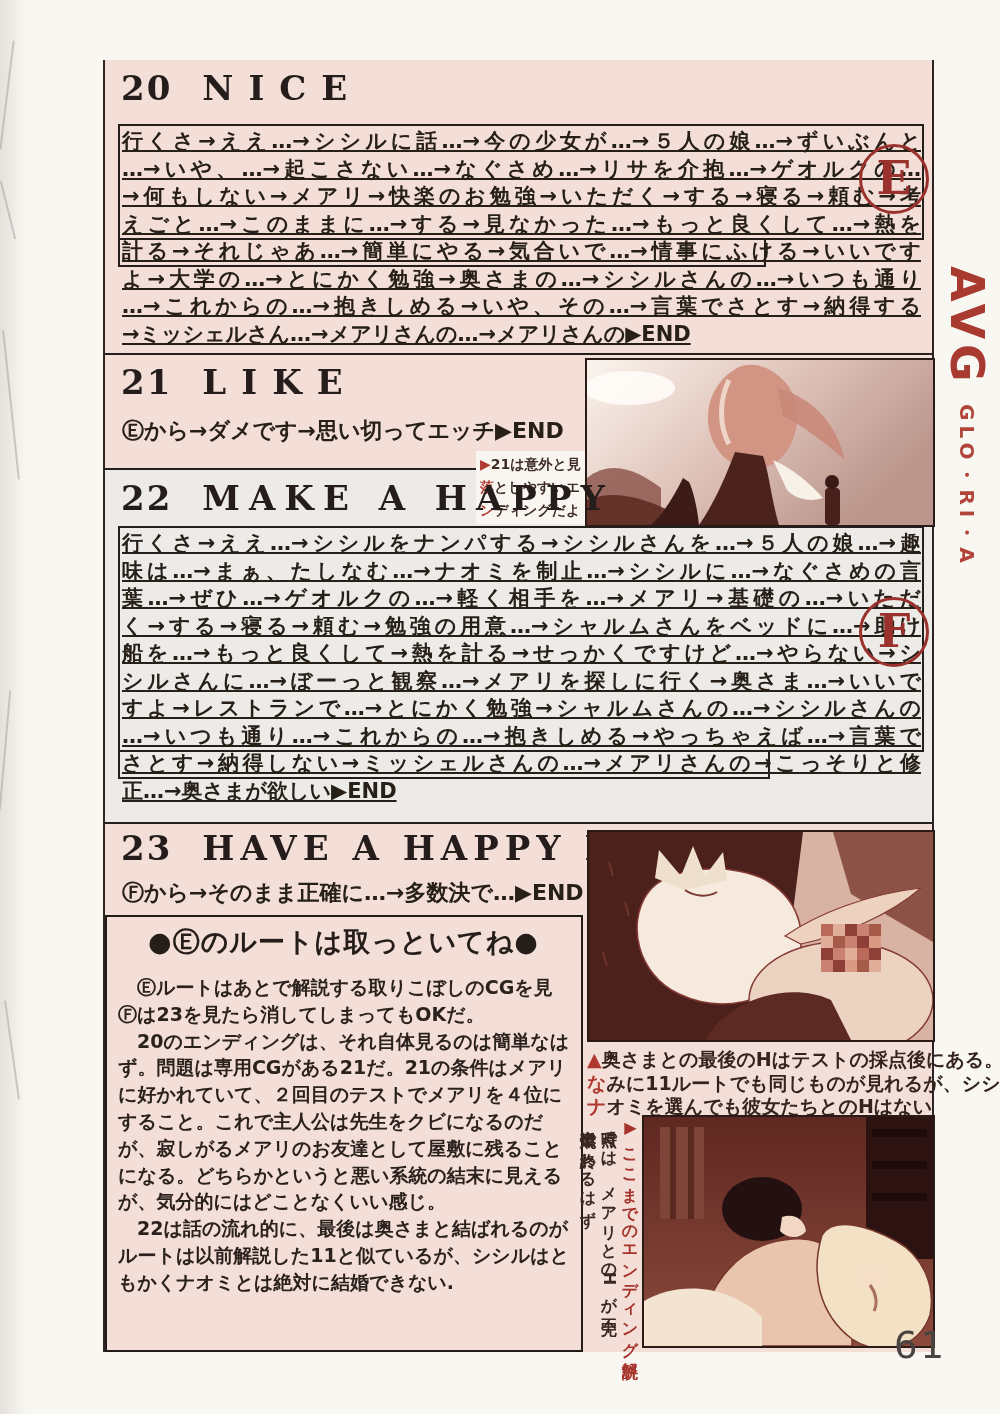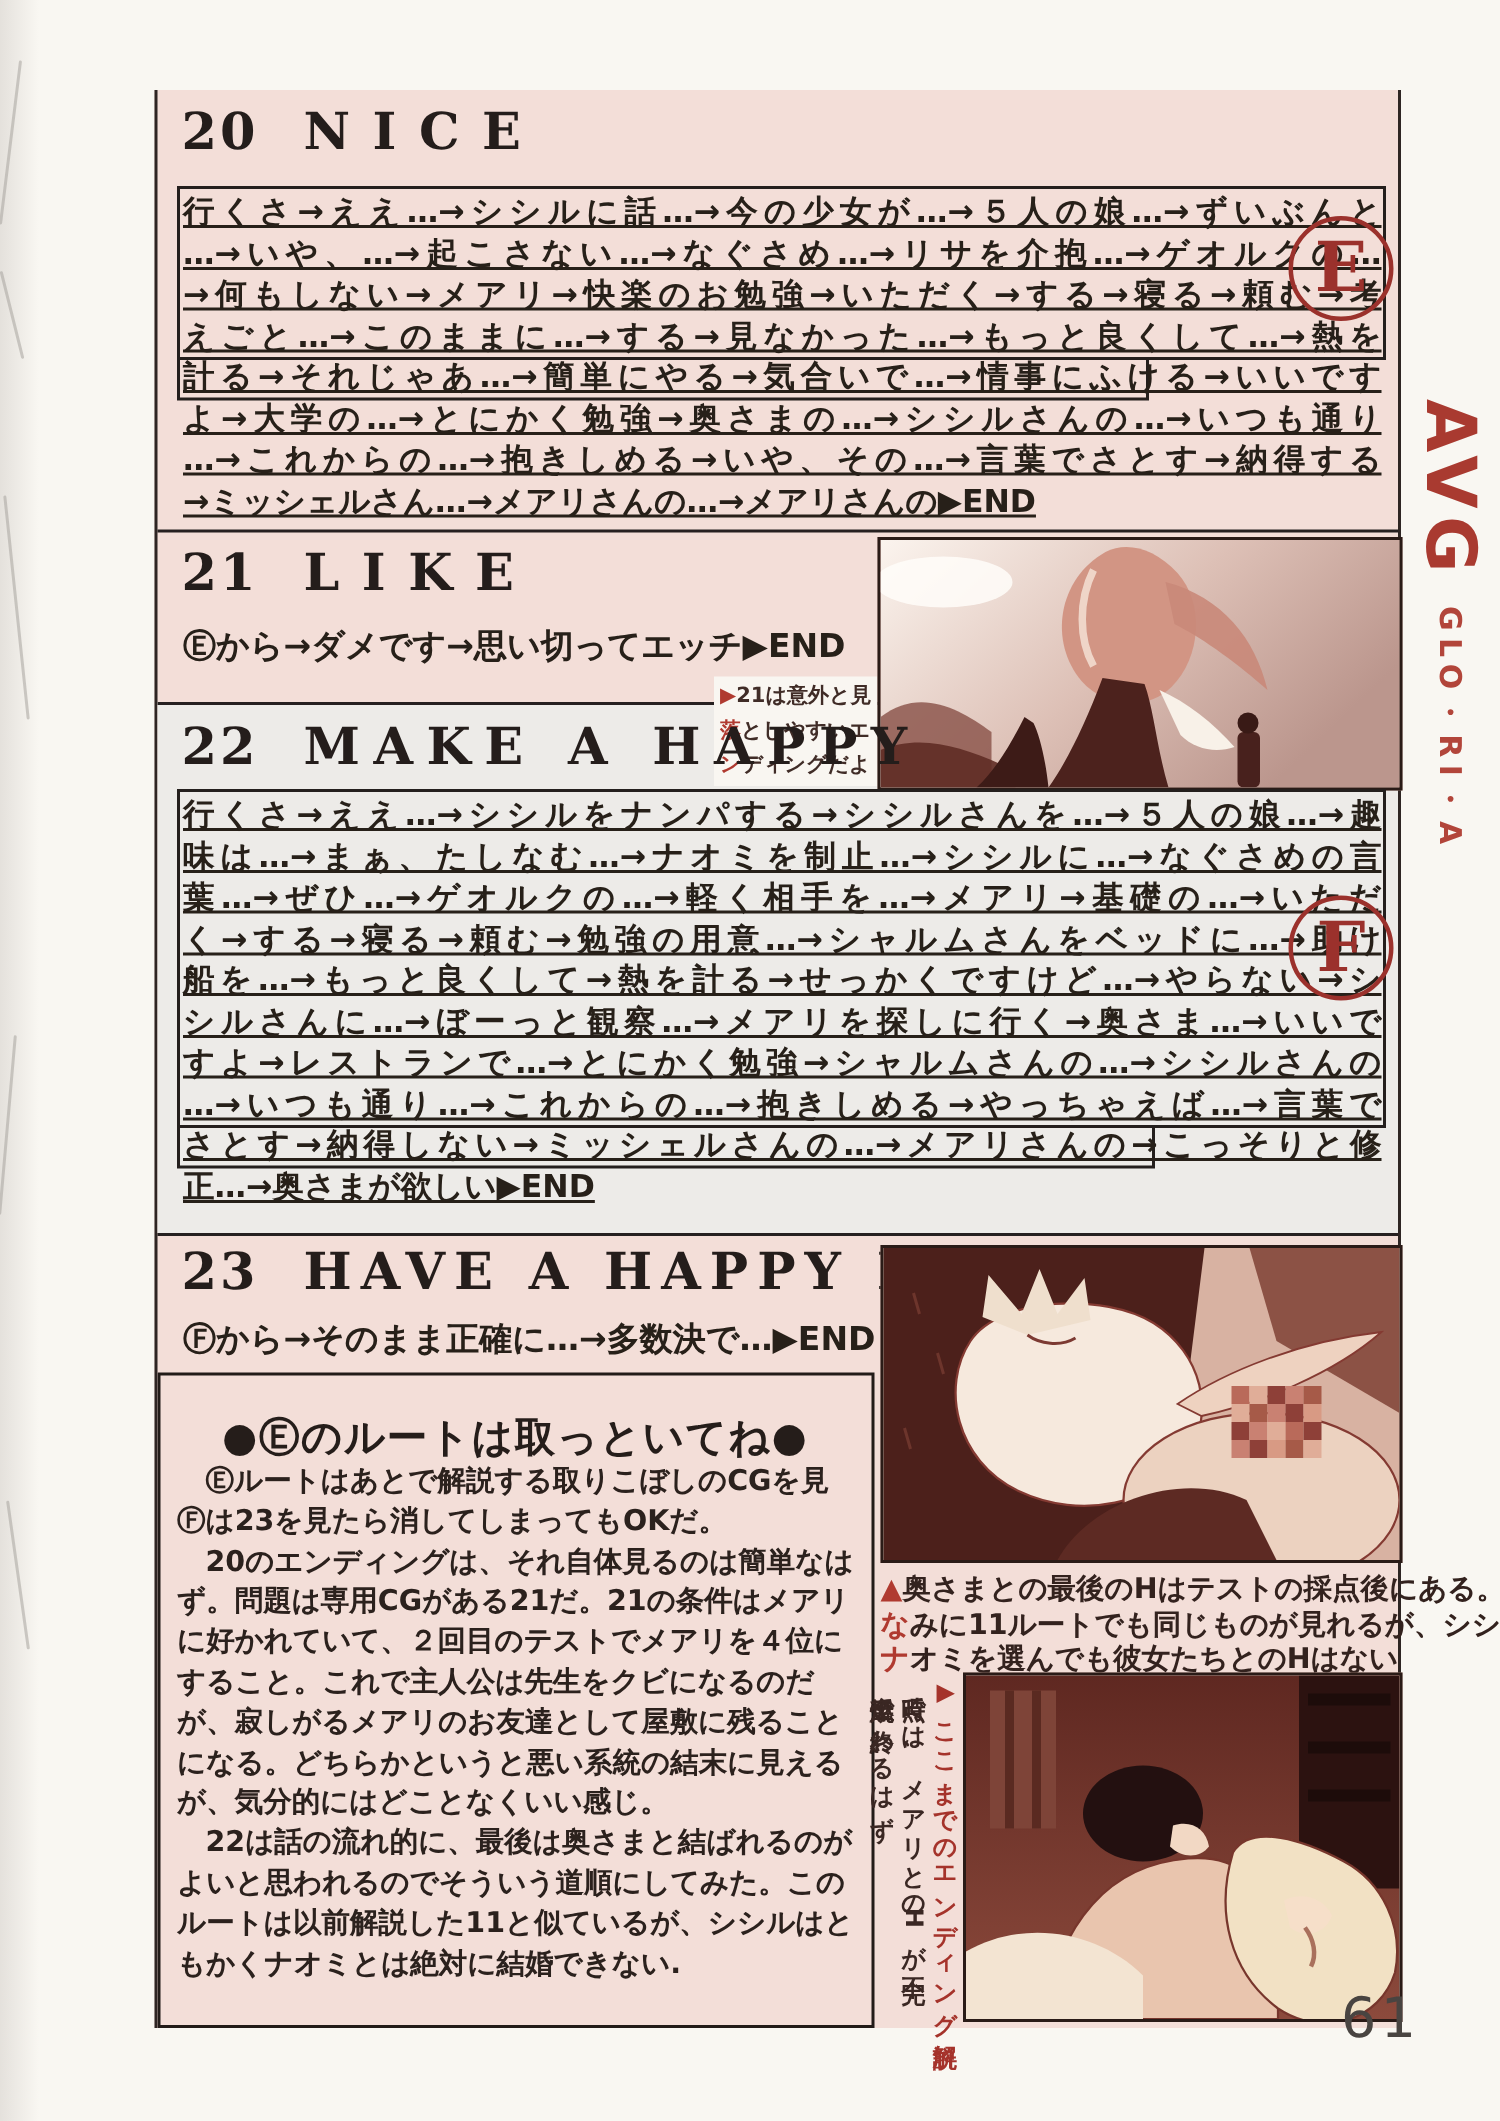--- a/index.html
+++ b/index.html
@@ -64,21 +64,21 @@
   .capmid .line{white-space:nowrap;}
   .capmid .line::first-letter{color:#b03a30;}
   .capvert{left:472px;top:1058px;width:64px;height:236px;writing-mode:vertical-rl;
     font-weight:bold;font-size:16px;color:#3a2723;}
   .capvert .vcol{line-height:21px;letter-spacing:1px;}
   .capvert .vc1{color:#a5332b;}
   
   .notebox{left:0;top:855px;width:478px;height:437px;border:2.5px solid #221b18;
     box-sizing:border-box;background:#f3ded8;}
   .note-title{left:0;top:7px;width:473px;text-align:center;font-weight:bold;
-    font-size:27px;color:#251d1a;letter-spacing:1px;white-space:nowrap;margin-top:16px;}
+    font-size:27px;color:#251d1a;letter-spacing:1px;white-space:nowrap;}
   .note-body{left:11px;top:57px;width:455px;font-weight:600;font-size:19px;
     color:#2b211d;}
   .note-body .line{height:26.8px;line-height:26.8px;white-space:nowrap;}
   
   .rot-wrap{overflow:visible;}
   .rot{position:absolute;top:0;transform-origin:top left;transform:rotate(90deg);
     white-space:nowrap;}
   .avg-wrap{left:938px;top:266px;width:58px;height:150px;}
   .avg-wrap .rot{left:58px;width:150px;height:58px;line-height:58px;
     font-weight:bold;font-size:46px;letter-spacing:5px;color:#a93a30;}
@@ -190,21 +190,20 @@
           <div class="line">　20のエンディングは、それ自体見るのは簡単なは</div>
           <div class="line">ず。問題は専用CGがある21だ。21の条件はメアリ</div>
           <div class="line">に好かれていて、２回目のテストでメアリを４位に</div>
           <div class="line">すること。これで主人公は先生をクビになるのだ</div>
           <div class="line">が、寂しがるメアリのお友達として屋敷に残ること</div>
           <div class="line">になる。どちらかというと悪い系統の結末に見える</div>
           <div class="line">が、気分的にはどことなくいい感じ。</div>
         </div>
       <div>
           <div class="line">　22は話の流れ的に、最後は奥さまと結ばれるのが</div>
-          <div class="line">よいと思われるのでそういう道順にしてみた。この</div>
           <div class="line">ルートは以前解説した11と似ているが、シシルはと</div>
           <div class="line">もかくナオミとは絶対に結婚できない.</div>
         </div>
     </div>
   </div>
 
   <div class="abs cg imgmid">
     <svg width="344" height="208" viewBox="0 0 344 208" xmlns="http://www.w3.org/2000/svg">
       <rect width="344" height="208" fill="#4c201b"></rect>
       <path d="M214,0 L344,0 L344,208 L188,208 Z" fill="#d8b2a2"></path>

